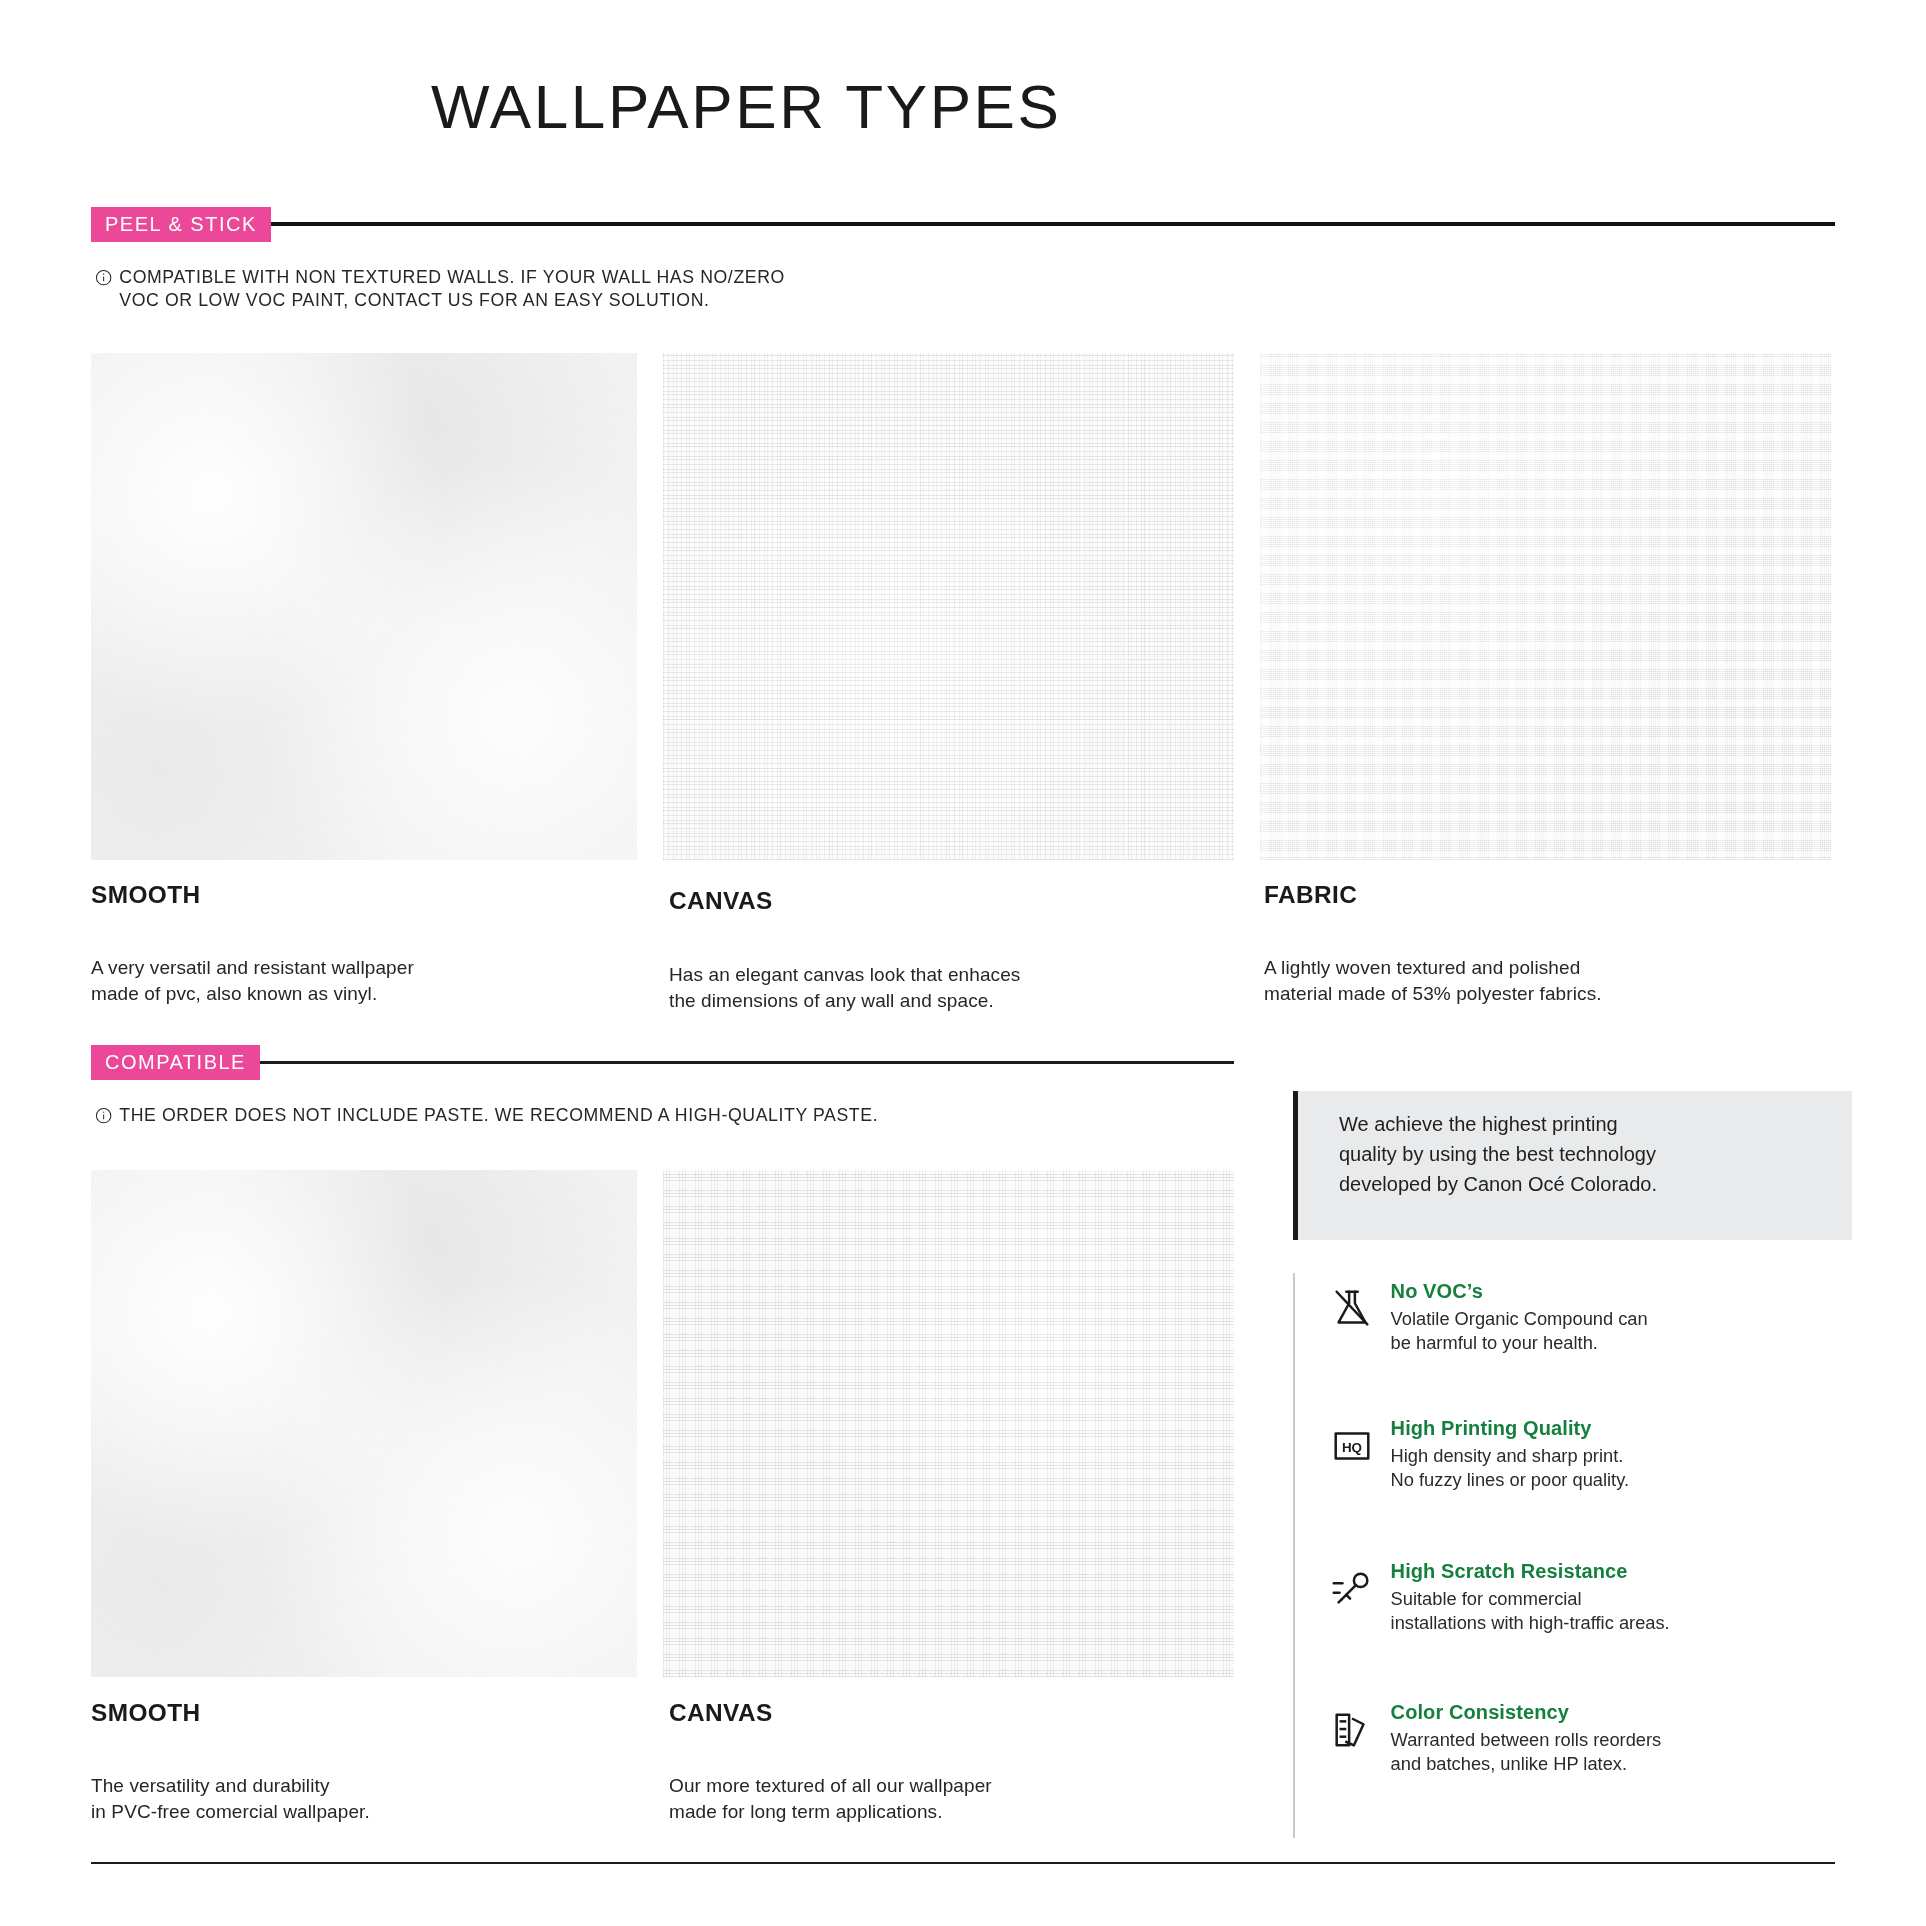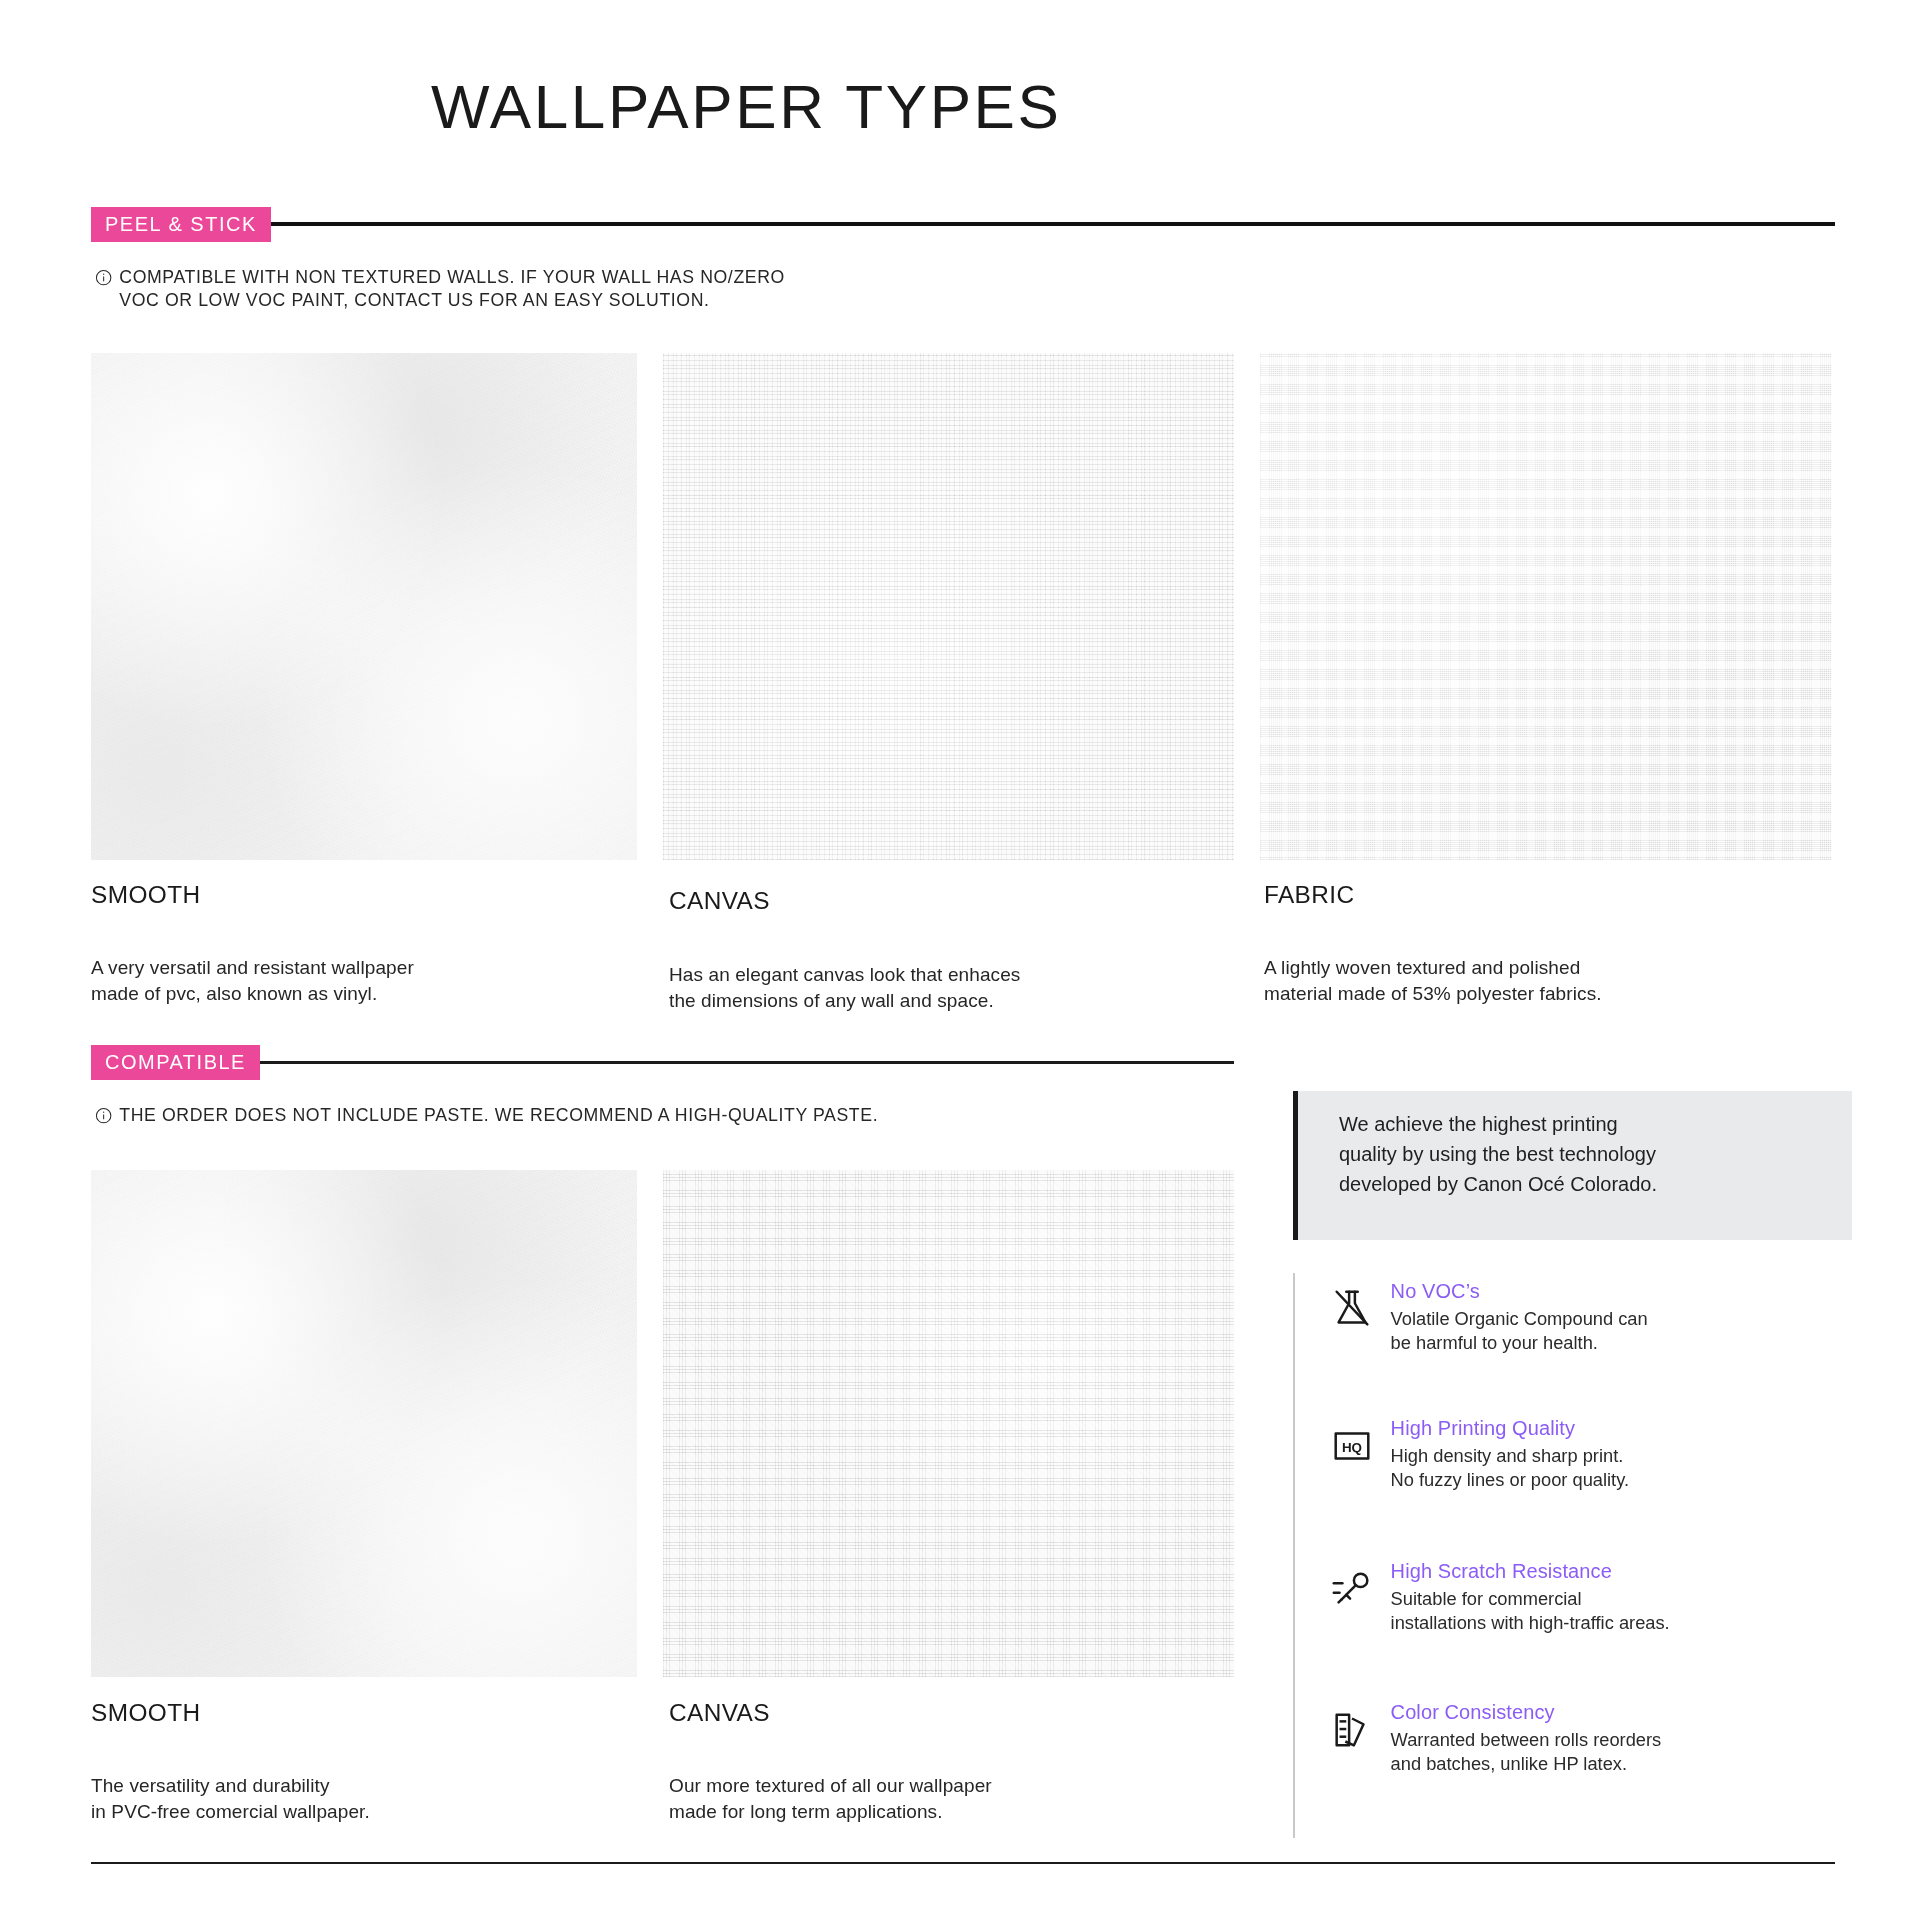--- a/index.html
+++ b/index.html
@@ -129,21 +129,21 @@
       repeating-linear-gradient(0deg, rgba(0,0,0,0.045) 0px, rgba(0,0,0,0.045) 0.6px, rgba(255,255,255,0.6) 0.6px, rgba(255,255,255,0.6) 1.9px),
       repeating-linear-gradient(90deg, rgba(0,0,0,0.045) 0px, rgba(0,0,0,0.045) 0.6px, rgba(255,255,255,0.6) 0.6px, rgba(255,255,255,0.6) 1.9px),
       radial-gradient(circle at 30% 30%, rgba(255,255,255,0.85) 0%, rgba(255,255,255,0) 60%),
       radial-gradient(circle at 80% 80%, rgba(232,232,232,0.6) 0%, rgba(232,232,232,0) 55%);
   }
 
   
   .sw-title {
     position: absolute;
     font-size: 24.4px;
-    font-weight: 400;
+    font-weight: 700;
     letter-spacing: 0.4px;
     color: #1a1a1a;
     white-space: nowrap;
   }
   .sw-desc {
     position: absolute;
     font-size: 19px;
     line-height: 1.36;
     color: #262626;
     white-space: pre-line;
@@ -202,22 +202,22 @@
     height: 54px;
     margin-top: 2.6px;
     margin-right: 11.6px;
     display: flex;
     align-items: center;
     justify-content: center;
   }
   .feature .f-body { flex: 1 1 auto; }
   .f-title {
     font-size: 20px;
-    font-weight: 400;
-    color: #8b5cf6;
+    font-weight: 700;
+    color: #15803d;
     line-height: 1.2;
     margin-bottom: 3.9px;
     letter-spacing: 0.1px;
   }
   .f-desc {
     font-size: 18.3px;
     line-height: 1.34;
     color: #2b2b2b;
     white-space: pre-line;
   }

